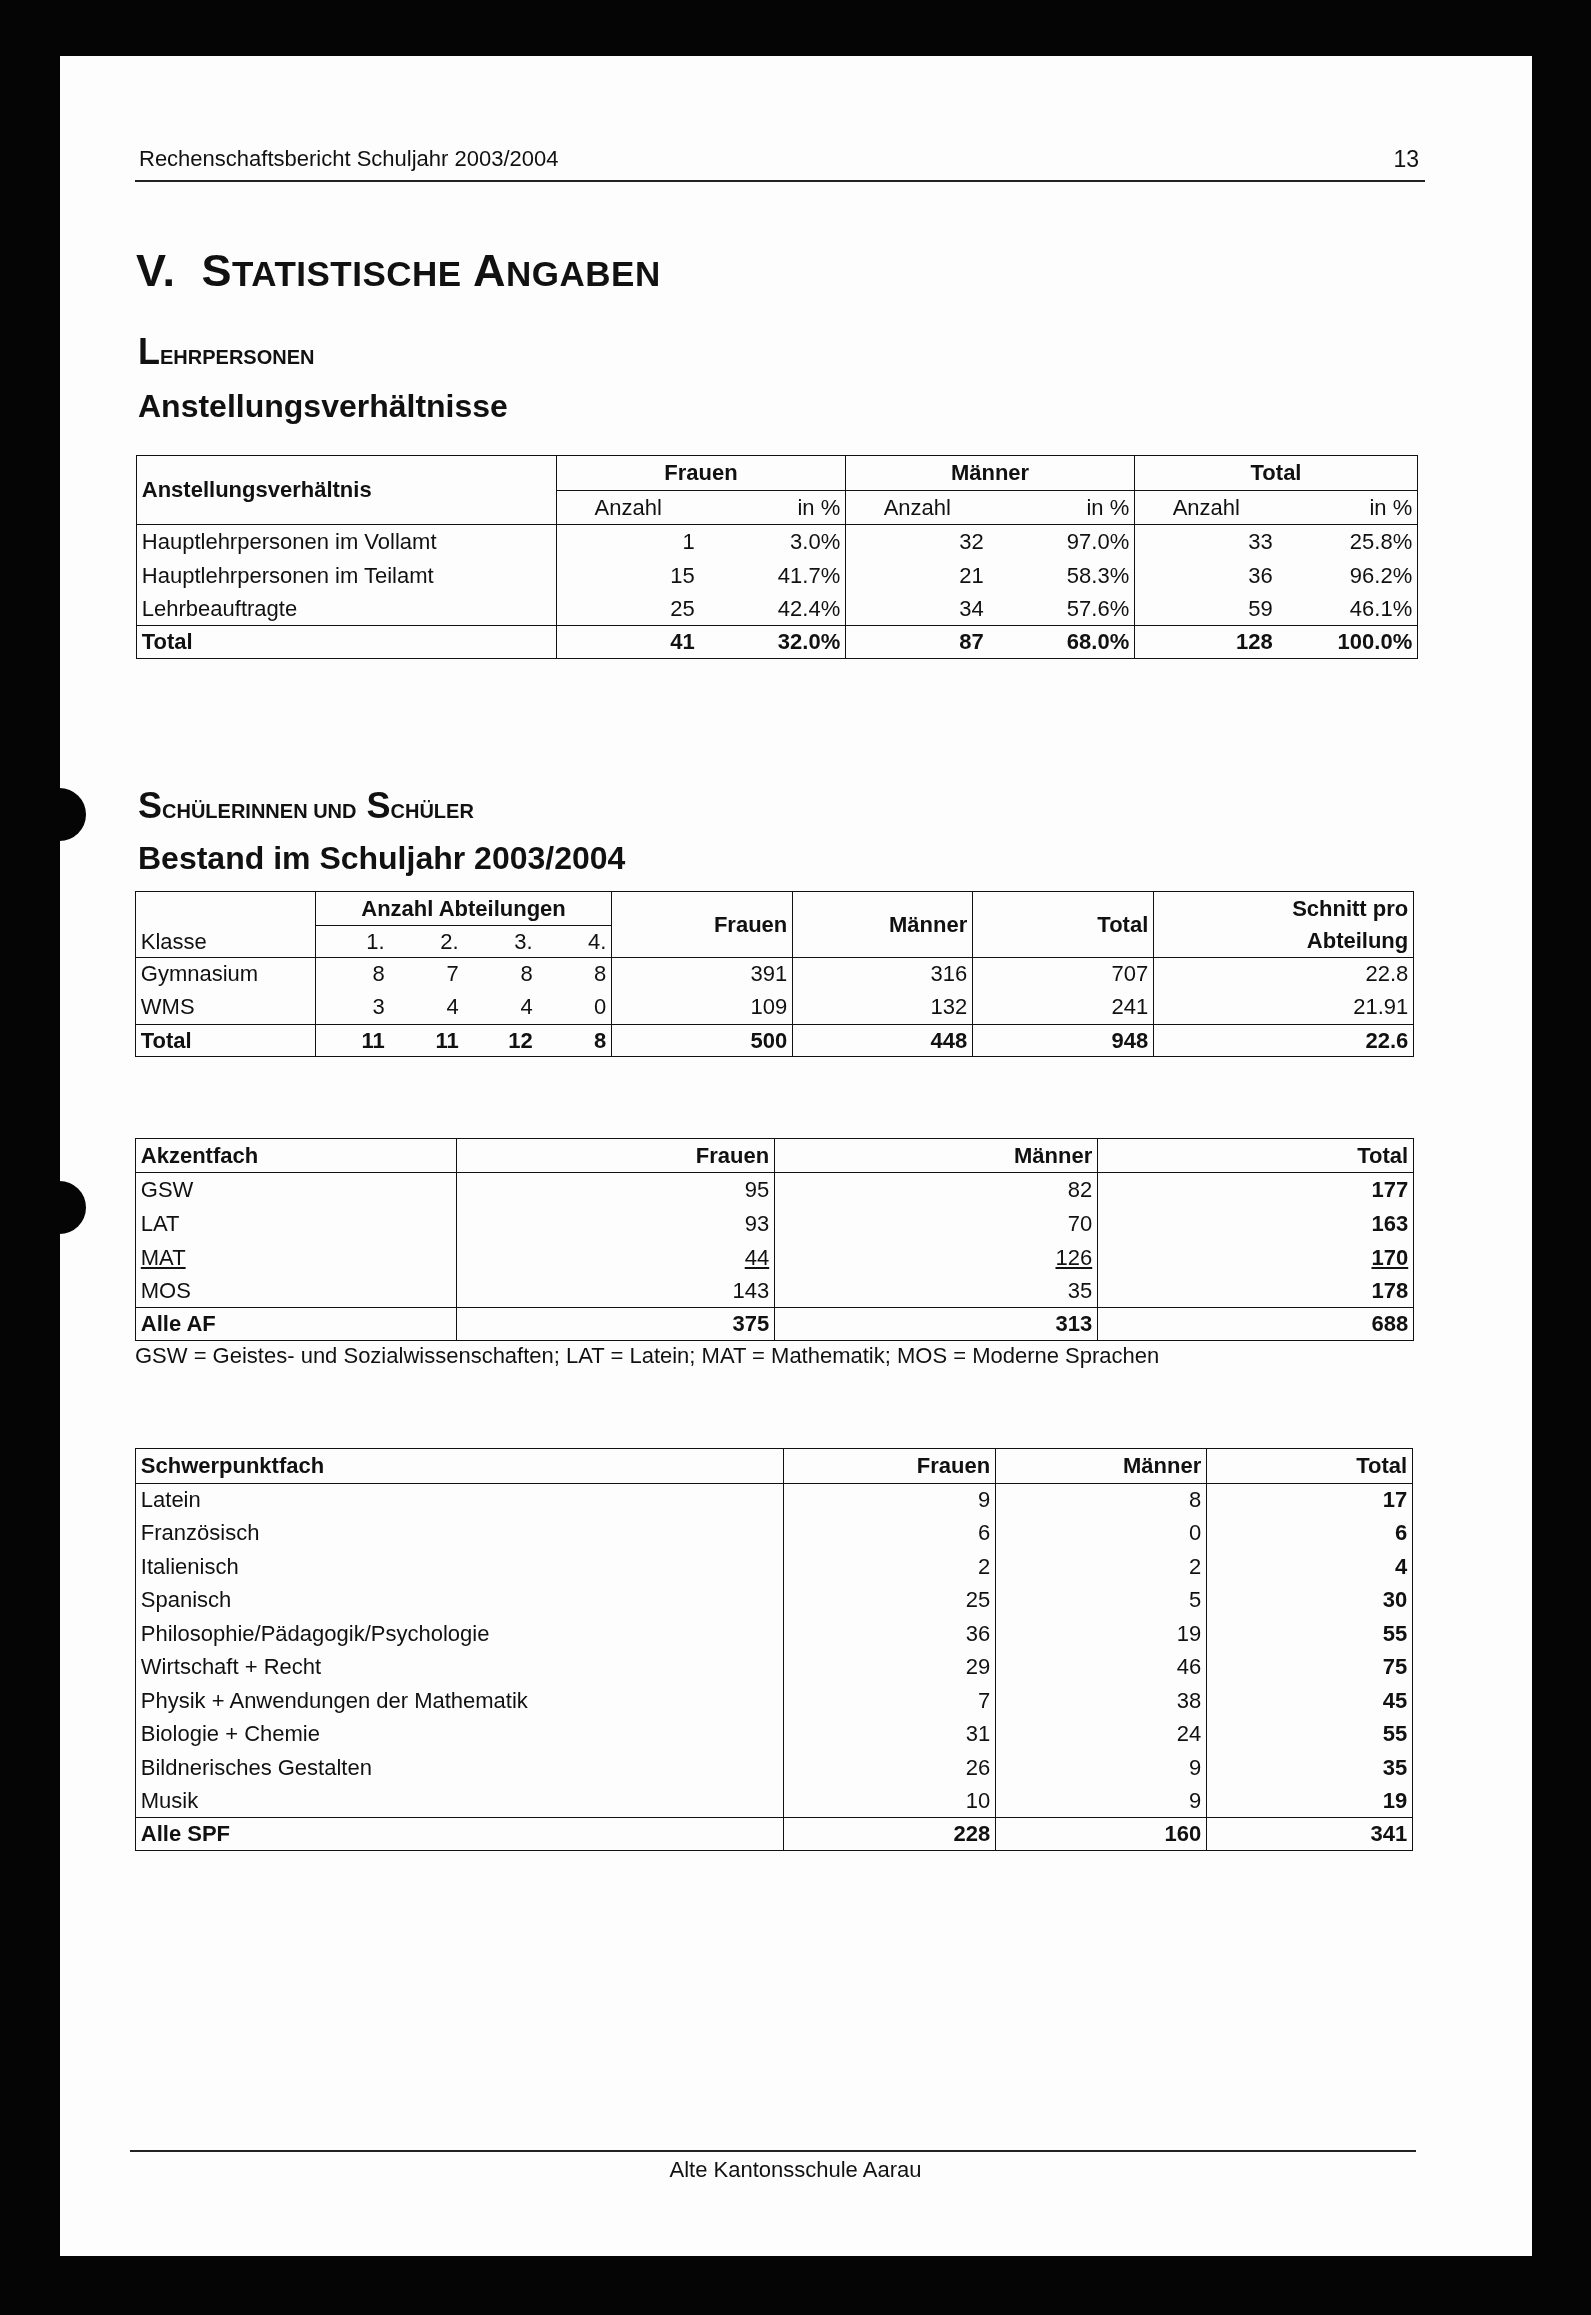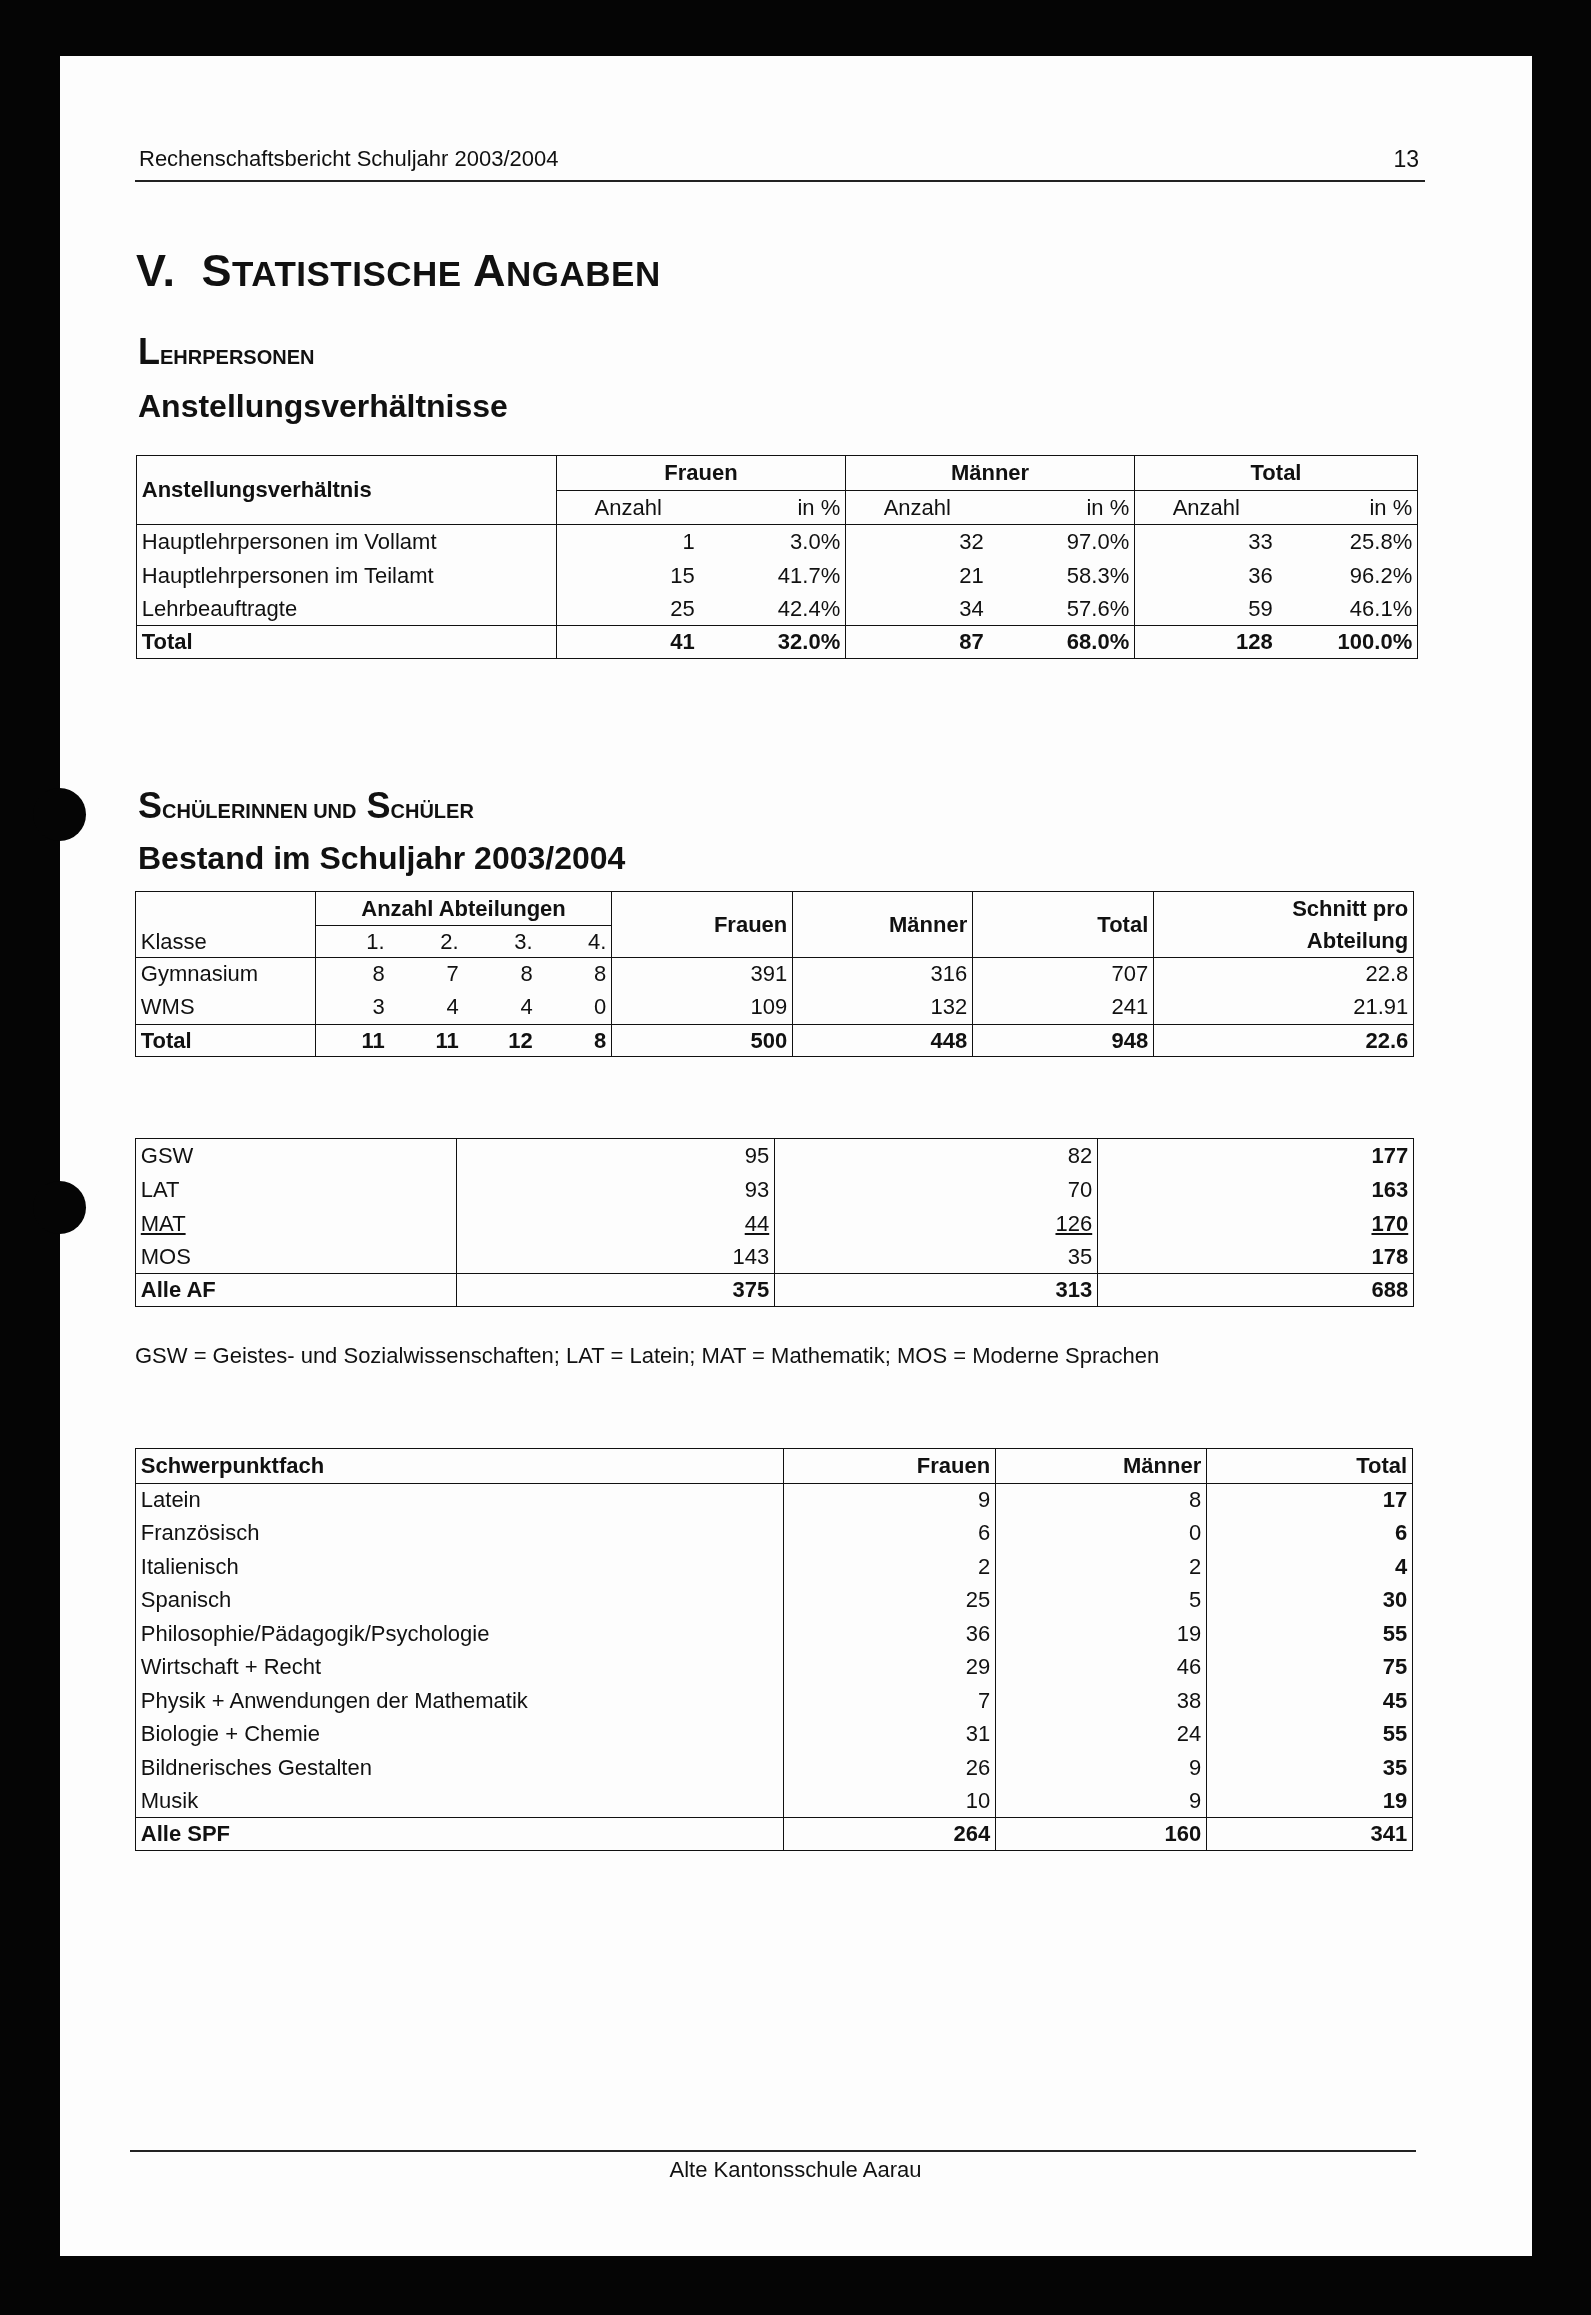--- a/index.html
+++ b/index.html
@@ -189,20 +189,26 @@
   </table>
 
 <table class="t outer" style="left:135px; top:1138px; width:1277px;">
   <colgroup>
     <col style="width:321px">
       <col style="width:318px">
       <col style="width:323px">
       <col style="width:316px">
   </colgroup>
   <tbody>
+      <tr style="height:34px;">
+    <th class="l br bb">Akzentfach</th>
+    <th class="r br bb">Frauen</th>
+    <th class="r br bb">Männer</th>
+    <th class="r bb">Total</th>
+  </tr>
   <tr style="height:34px;">
     <td class="l br">GSW</td>
     <td class="r br">95</td>
     <td class="r br">82</td>
     <td class="r b">177</td>
   </tr>
   <tr style="height:34px;">
     <td class="l br">LAT</td>
     <td class="r br">93</td>
     <td class="r br">70</td>
@@ -299,21 +305,21 @@
     <td class="r b">35</td>
   </tr>
   <tr style="height:33px;">
     <td class="l br">Musik</td>
     <td class="r br">10</td>
     <td class="r br">9</td>
     <td class="r b">19</td>
   </tr>
   <tr style="height:33px;">
     <td class="l br bt b">Alle SPF</td>
-    <td class="r br bt b">264</td>
+    <td class="r br bt b">228</td>
     <td class="r br bt b">160</td>
     <td class="r bt b">341</td>
   </tr>
 </tbody>
   </table>
 
 <div class="abs ftr-line"></div>
 <div class="abs ftr-text">Alte Kantonsschule Aarau</div>
 
 

